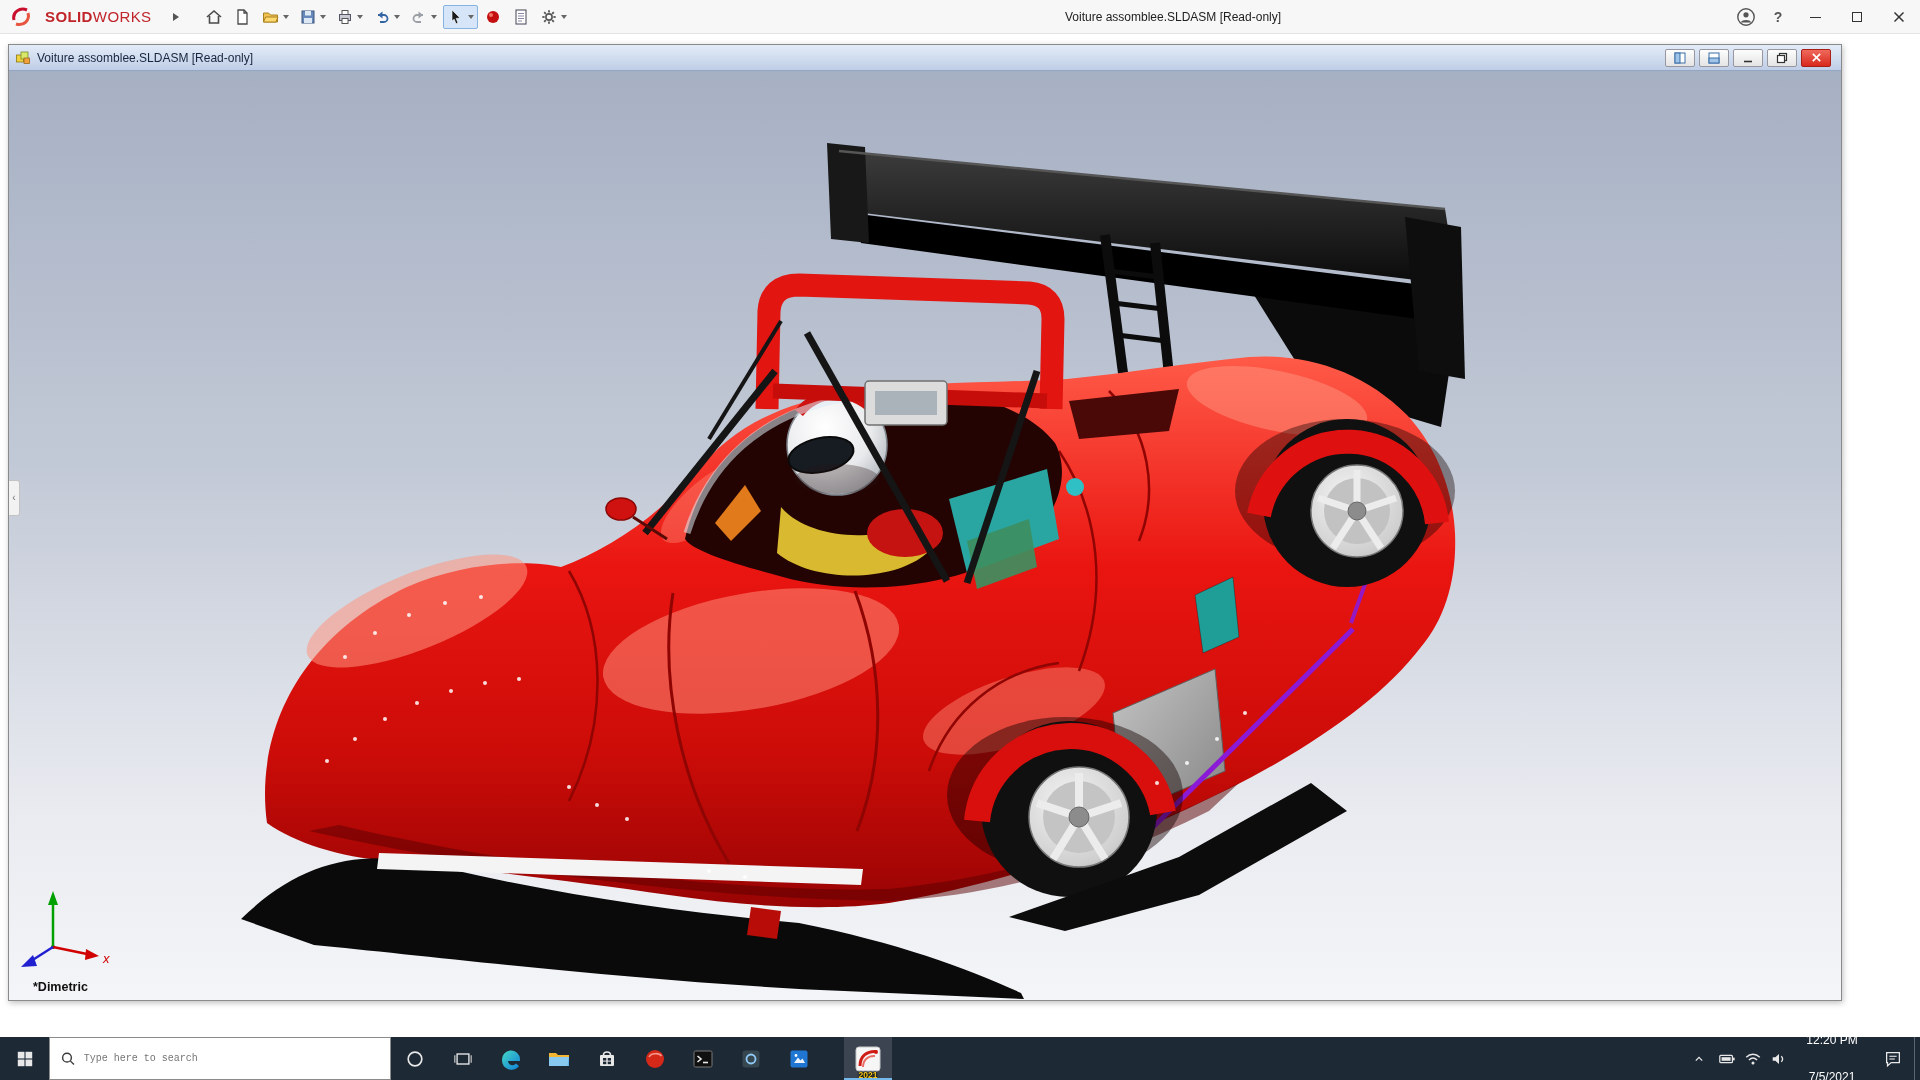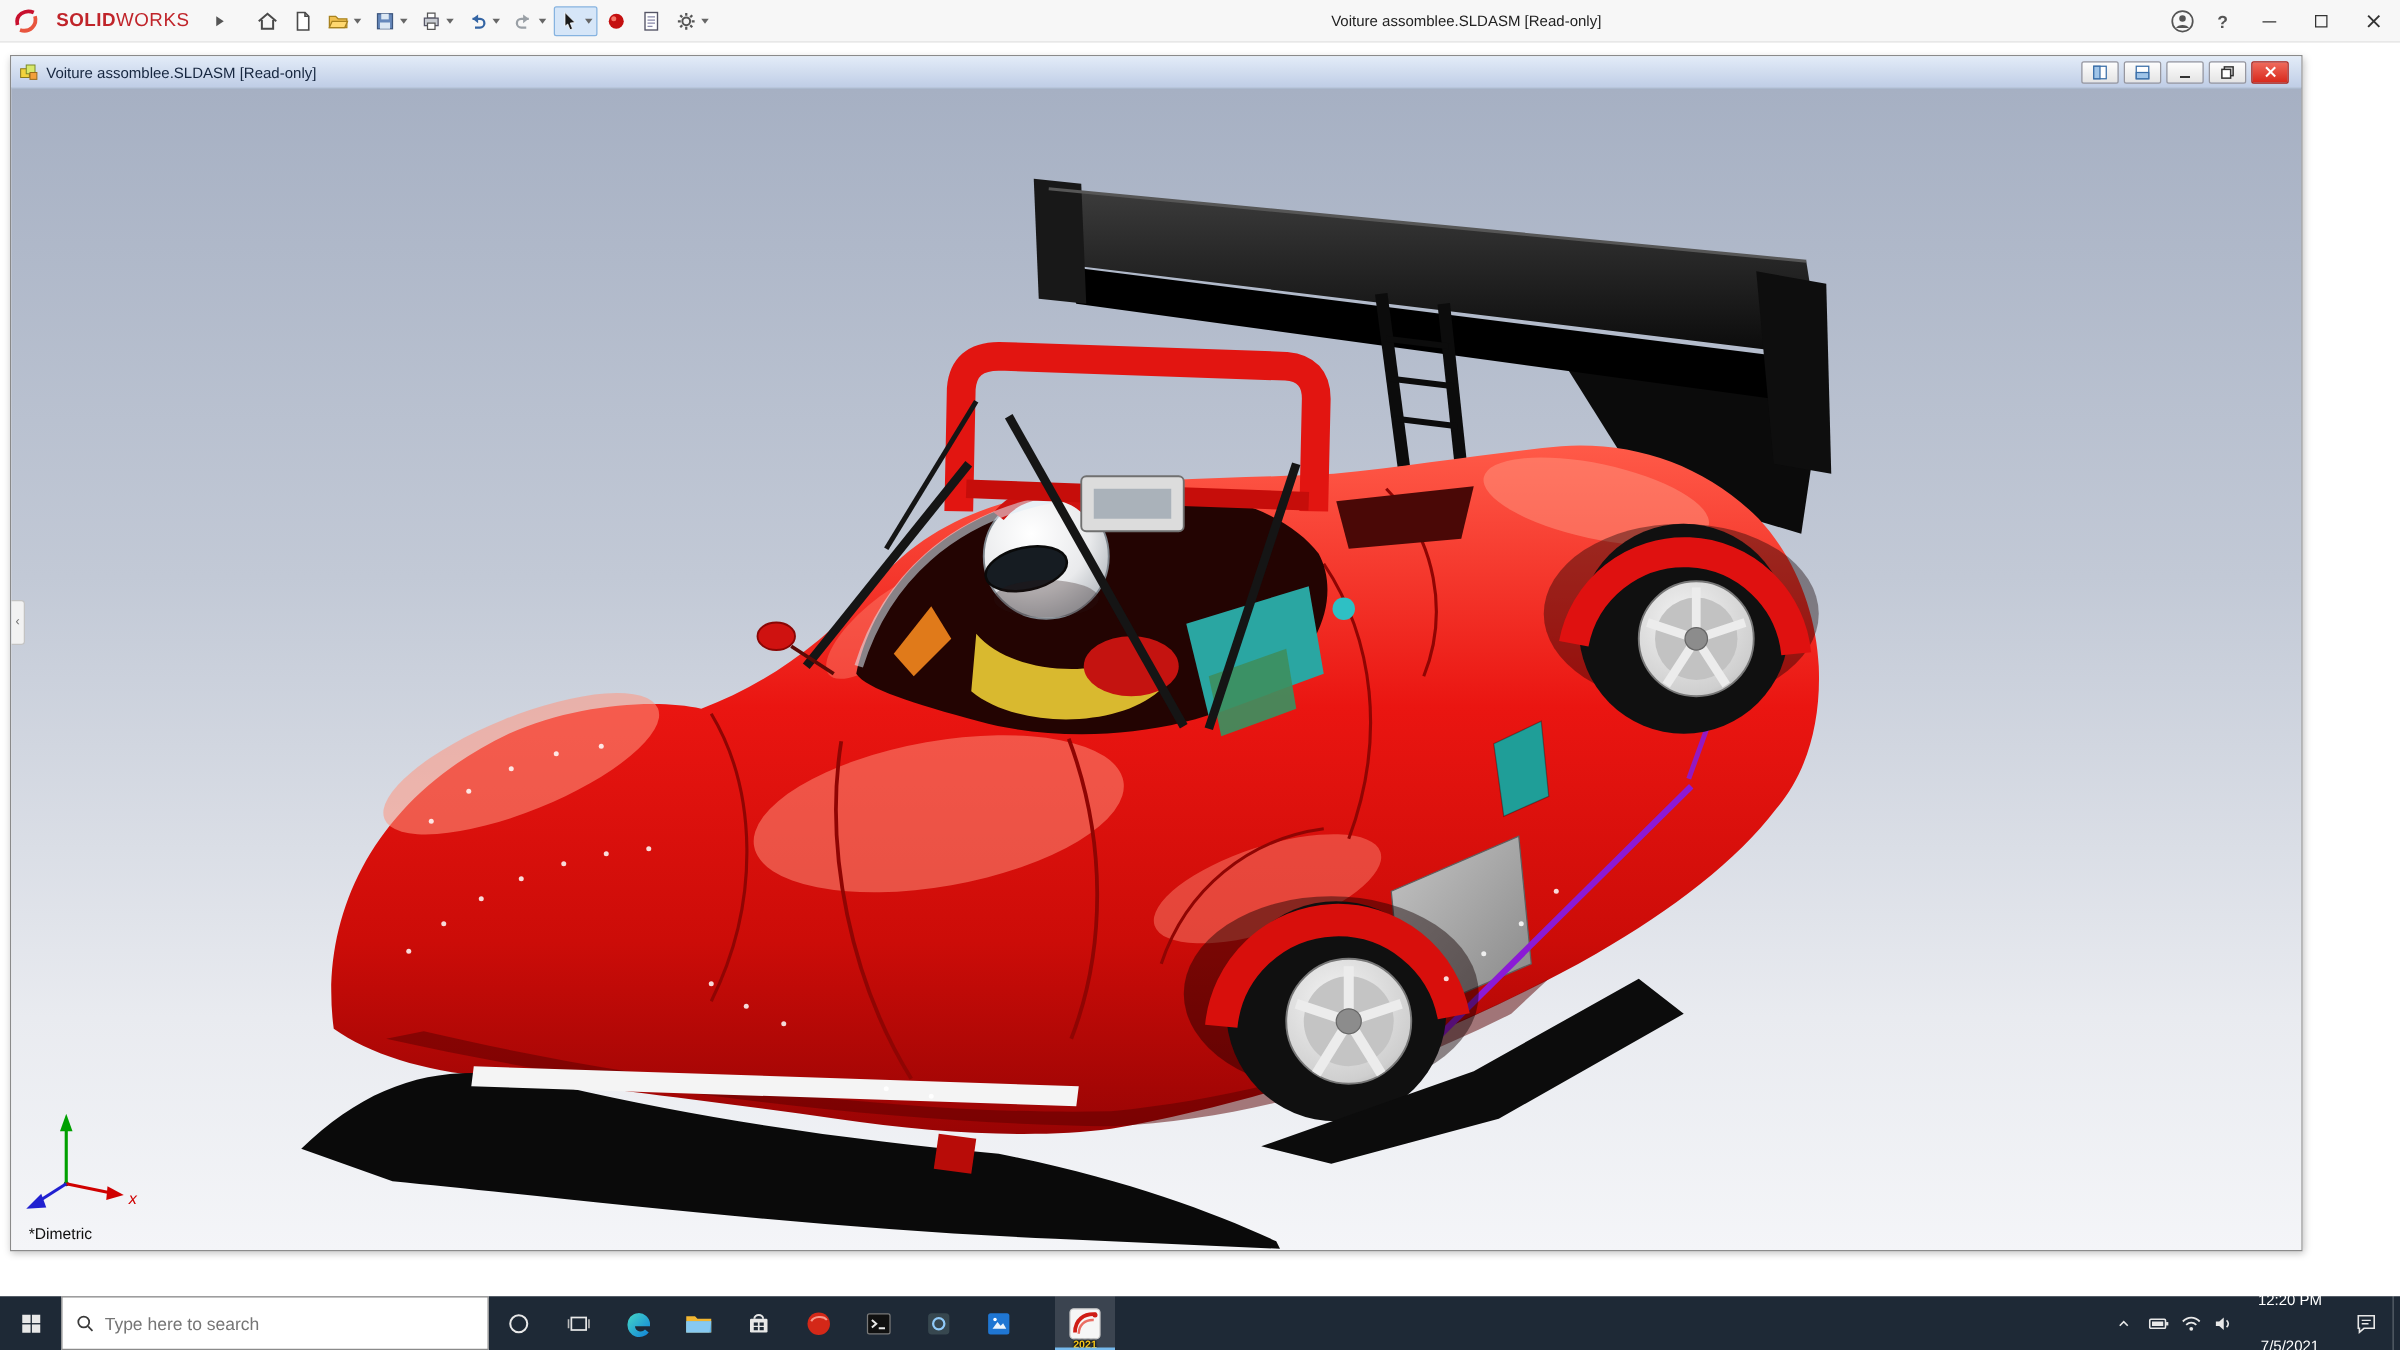--- a/index.html
+++ b/index.html
@@ -39,34 +39,34 @@
   .doc-title { font-size:12px; color:#16263f; margin-left:6px; white-space:nowrap; }
   .doc-buttons { margin-left:auto; display:flex; gap:4px; margin-right:4px; }
   .doc-btn { width:30px; height:18px; background:linear-gradient(#fdfdfd,#e4e4e4); border:1px solid #97979f;
              border-radius:2px; display:flex; align-items:center; justify-content:center; }
   .doc-btn.close-red { background:linear-gradient(#ef6a5c,#d8281c); border-color:#a81d14; }
   .doc-btn svg { display:block; }
 
   #viewport { position:absolute; top:26px; left:0; right:0; bottom:0; overflow:hidden;
               background:linear-gradient(#a6b0c3,#c2c9d6 42%,#e9ebf0 80%,#f4f5f8); }
   #viewport svg.scene { position:absolute; inset:0; width:100%; height:100%; }
-  #orientation-label { position:absolute; left:14px; bottom:6px; font-size:12.5px; font-weight:400; color:#101010; }
+  #orientation-label { position:absolute; left:24px; bottom:6px; font-size:12.5px; font-weight:700; color:#101010; }
   #panel-tab { position:absolute; left:0; top:44%; width:11px; height:36px; background:#f2f2f2;
                border:1px solid #c3c3c3; border-left:none; border-radius:0 3px 3px 0;
                display:flex; align-items:center; justify-content:center; font-size:10px; color:#707070; }
 
   
   #taskbar { position:absolute; left:0; right:0; bottom:0; height:43px; background:#1e2936;
              display:flex; align-items:stretch; z-index:10; }
   .tb-item { width:48px; display:flex; align-items:center; justify-content:center; position:relative; }
   .tb-item.narrow { width:49px; }
   #search-box { width:342px; background:#fff; border:1px solid #8a8a8a; display:flex; align-items:center;
                 padding:0 10px; gap:8px; }
-  #search-box input { border:none; outline:none; font-size:14px; color:#737373; width:100%;
-                      font-family:Liberation Sans, sans-serif; background:transparent; }
+  #search-box input { border:none; outline:none; font-size:10px; color:#737373; width:100%;
+                      font-family:Liberation Mono, monospace; background:transparent; }
   .tb-item.active { background:rgba(255,255,255,.13);margin-left:21px; }
   .tb-item.active::after { content:""; position:absolute; left:0; right:0; bottom:0; height:2px; background:#76b9ed; }
   .sw-badge { position:absolute; left:50%; transform:translateX(-50%); bottom:0px; font-size:8.5px; font-weight:bold;
               color:#f5c518; text-shadow:0 0 2px #000, 0 0 2px #000; }
   #tray { margin-left:auto; display:flex; align-items:stretch; }
   .tray-item { width:26px; display:flex; align-items:center; justify-content:center; }
   .tray-item.wide { width:30px; }
   #clock { width:80px; display:flex; flex-direction:column; align-items:center; justify-content:center;
            color:#fff; font-size:12px; line-height:1.35;gap:20px; }
   #action-center { width:42px; display:flex; align-items:center; justify-content:center; }

